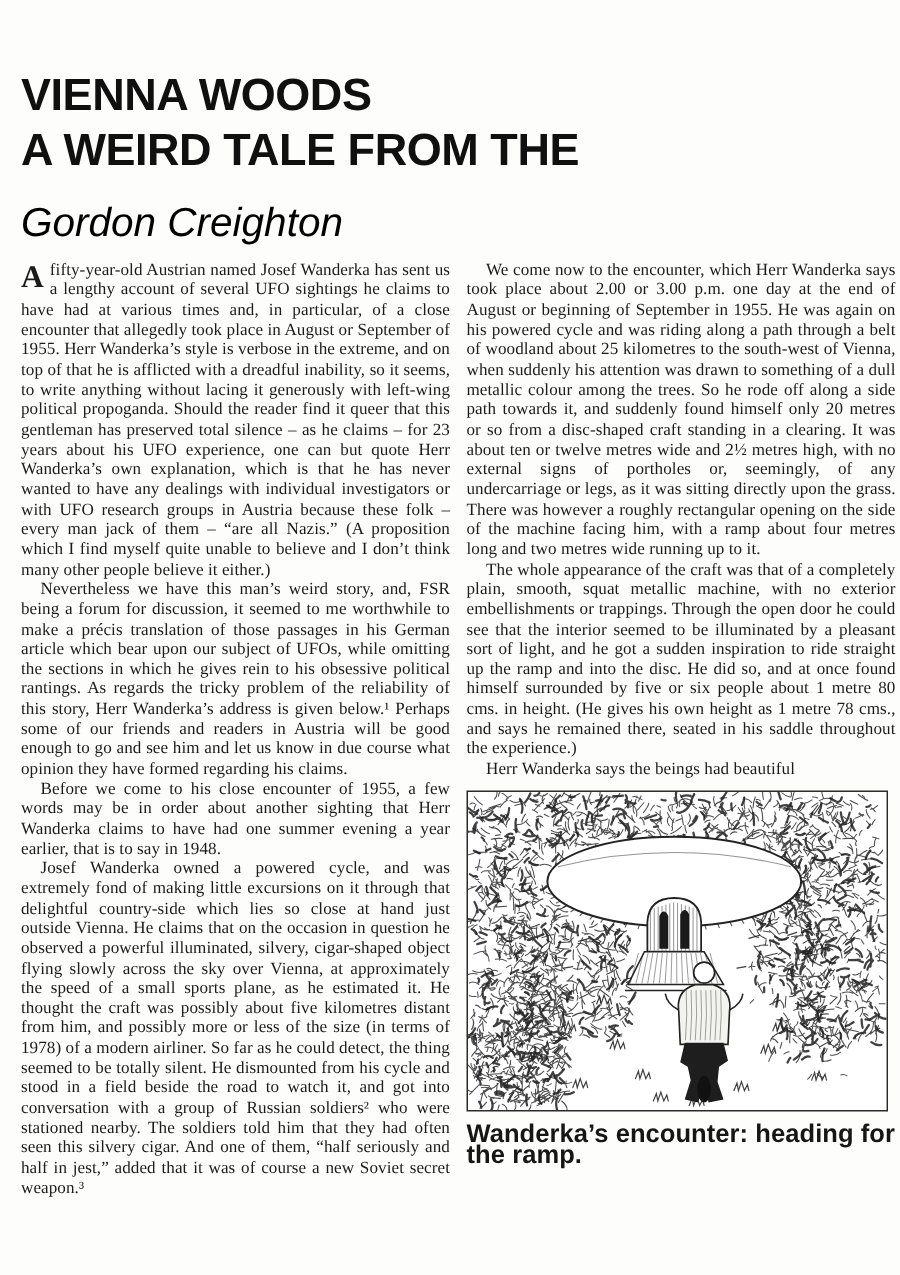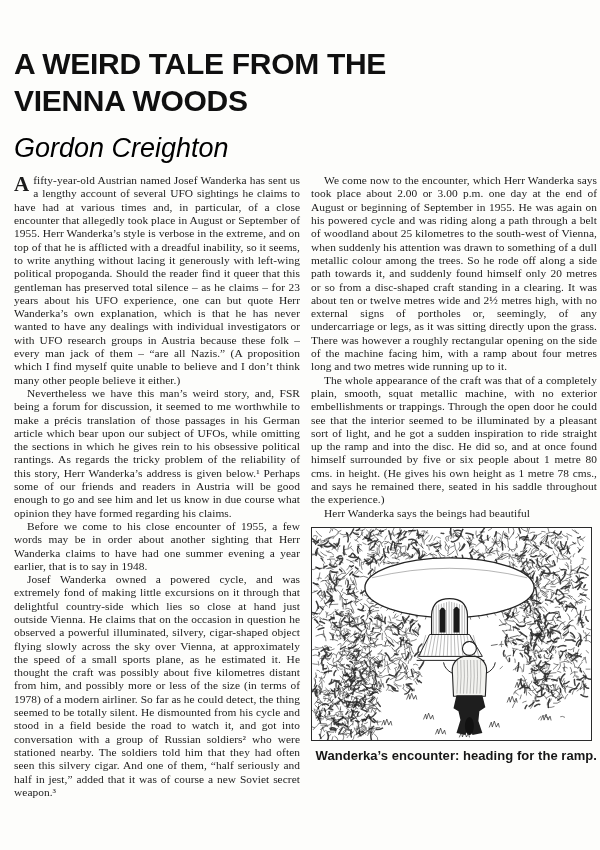--- a/index.html
+++ b/index.html
@@ -34,33 +34,33 @@
     padding:1px 4px 0 0;
   }
   figure{margin:7px 0 0 0;}
   .fig-frame{
     border:1.5px solid #2a2a2a;background:#ffffff;
     width:279px;height:212px;box-sizing:content-box;
   }
   .fig-frame svg{display:block;}
   figcaption{
     font-family:"Liberation Sans", sans-serif;
-    font-weight:700;font-size:13px;line-height:14px;
-    text-align:right;margin-top:8px;color:#161616;
+    font-weight:700;font-size:17px;line-height:14px;
+    text-align:left;margin-top:8px;color:#161616;
   }
 </style>
 </head>
 <body>
 
 <div class="page">
 
   <header class="masthead">
     <h1>
+      <span>VIENNA WOODS</span>
       <span>A WEIRD TALE FROM THE</span>
-      <span>VIENNA WOODS</span>
     </h1>
     <div class="byline">Gordon Creighton</div>
   </header>
 
   <div class="content">
 
     <div class="col">
       <p class="first"><span class="dropcap">A</span><span>fifty-year-old Austrian named Josef Wanderka has sent us a lengthy account of several UFO sightings he claims to have had at various times and, in particular, of a close encounter that allegedly took place in August or September of 1955. Herr Wanderka’s style is verbose in the extreme, and on top of that he is afflicted with a dreadful inability, so it seems, to write anything without lacing it generously with left-wing political propoganda. Should the reader find it queer that this gentleman has preserved total silence – as he claims – for 23 years about his UFO experience, one can but quote Herr Wanderka’s own explanation, which is that he has never wanted to have any dealings with individual investigators or with UFO research groups in Austria because these folk – every man jack of them – “are all Nazis.” (A proposition which I find myself quite unable to believe and I don’t think many other people believe it either.)</span></p>
       <p>Nevertheless we have this man’s weird story, and, FSR being a forum for discussion, it seemed to me worthwhile to make a précis translation of those passages in his German article which bear upon our subject of UFOs, while omitting the sections in which he gives rein to his obsessive political rantings. As regards the tricky problem of the reliability of this story, Herr Wanderka’s address is given below.¹ Perhaps some of our friends and readers in Austria will be good enough to go and see him and let us know in due course what opinion they have formed regarding his claims.</p>
       <p>Before we come to his close encounter of 1955, a few words may be in order about another sighting that Herr Wanderka claims to have had one summer evening a year earlier, that is to say in 1948.</p>

